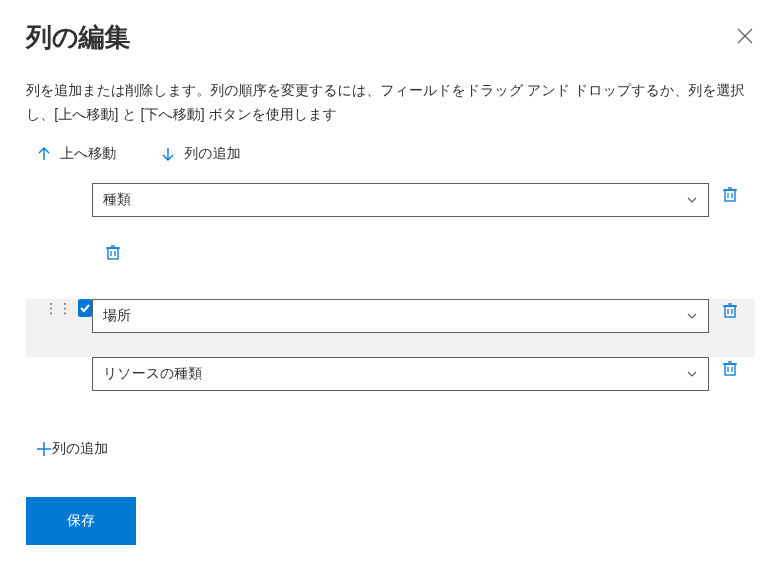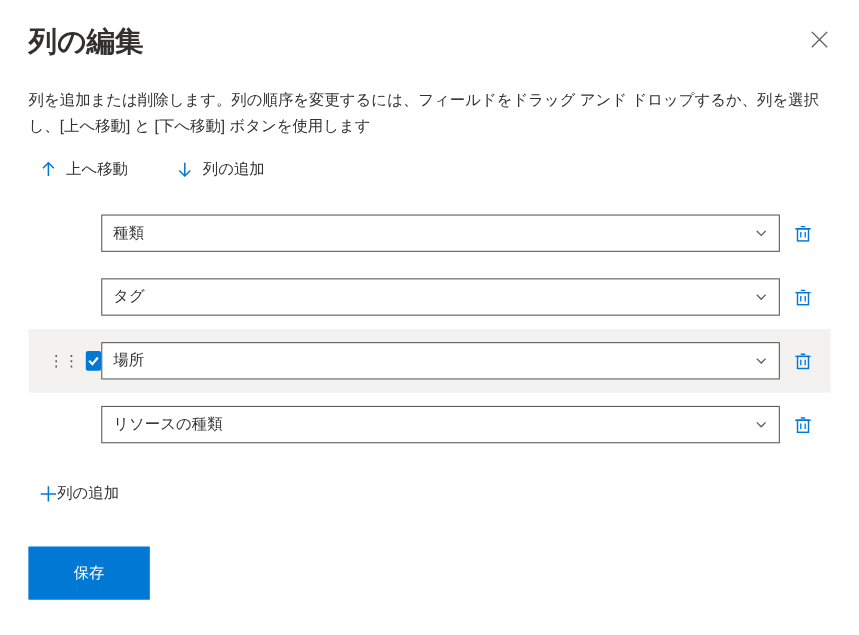--- a/index.html
+++ b/index.html
@@ -51,21 +51,21 @@
     color: #0078d4;
     cursor: pointer;
     font-size: 14px;
   }
   .move-link .label { color: #323130; }
   .columns-area {
     margin-bottom: 10px;
   }
   .column-row {
     display: flex;
-    align-items: center;
+    align-items: flex-start;
     height: 58px;
     padding: 0 4px 0 18px;
   }
   .column-row.selected {
     background: #f3f2f1;
   }
   .drag-check-slot {
     width: 48px;
     display: flex;
     align-items: center;
@@ -211,30 +211,20 @@
           <line x1="7" y1="3" x2="11" y2="3" stroke="currentColor" stroke-width="1.3"></line>
           <line x1="7" y1="8" x2="7" y2="13" stroke="currentColor" stroke-width="1.2"></line>
           <line x1="11" y1="8" x2="11" y2="13" stroke="currentColor" stroke-width="1.2"></line>
         </svg>
       </div>
     </div>
   </div>
 
   <div class="column-row">
     <div class="drag-check-slot"></div>
-    <div class="select-wrap">
-      <div class="select">
-        <span>タグ</span>
-        <span class="chev">
-          <svg width="12" height="12" viewBox="0 0 12 12">
-              <polyline points="2,4 6,8 10,4" fill="none" stroke="currentColor" stroke-width="1.2"></polyline>
-            </svg>
-        </span>
-      </div>
-    </div>
     <div class="delete-slot">
       <div class="delete-btn">
         <svg width="18" height="18" viewBox="0 0 18 18">
           <rect x="4" y="5" width="10" height="11" fill="none" stroke="currentColor" stroke-width="1.3"></rect>
           <line x1="2" y1="5" x2="16" y2="5" stroke="currentColor" stroke-width="1.3"></line>
           <line x1="7" y1="3" x2="11" y2="3" stroke="currentColor" stroke-width="1.3"></line>
           <line x1="7" y1="8" x2="7" y2="13" stroke="currentColor" stroke-width="1.2"></line>
           <line x1="11" y1="8" x2="11" y2="13" stroke="currentColor" stroke-width="1.2"></line>
         </svg>
       </div>

